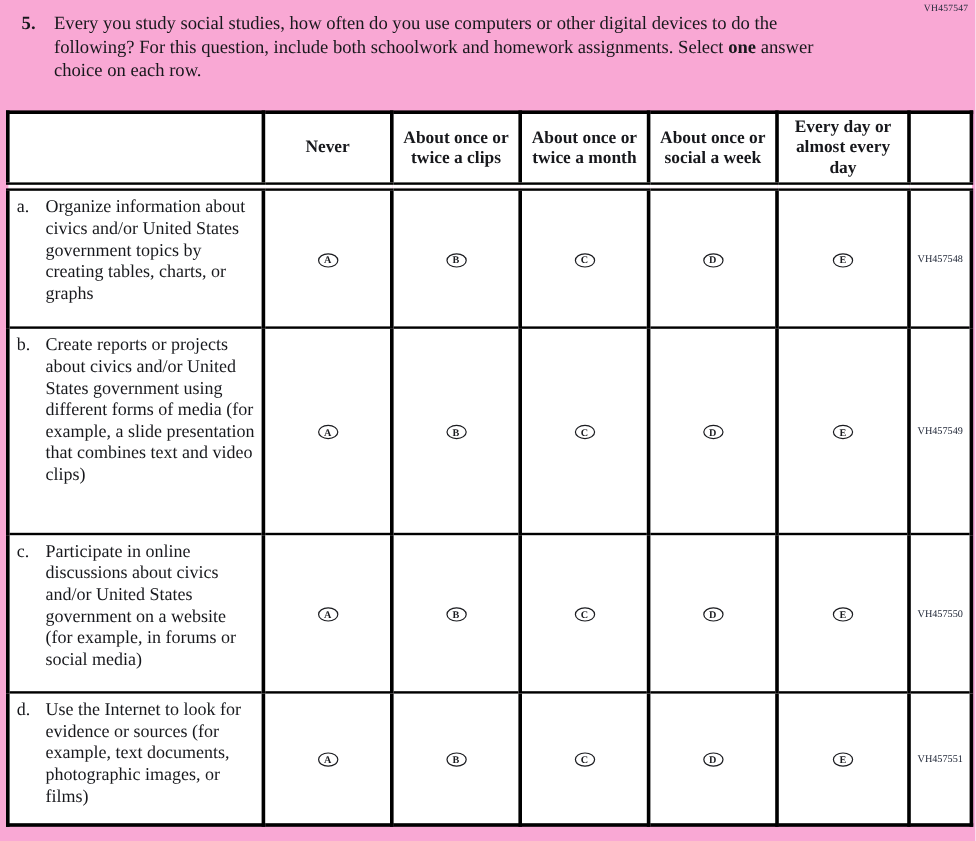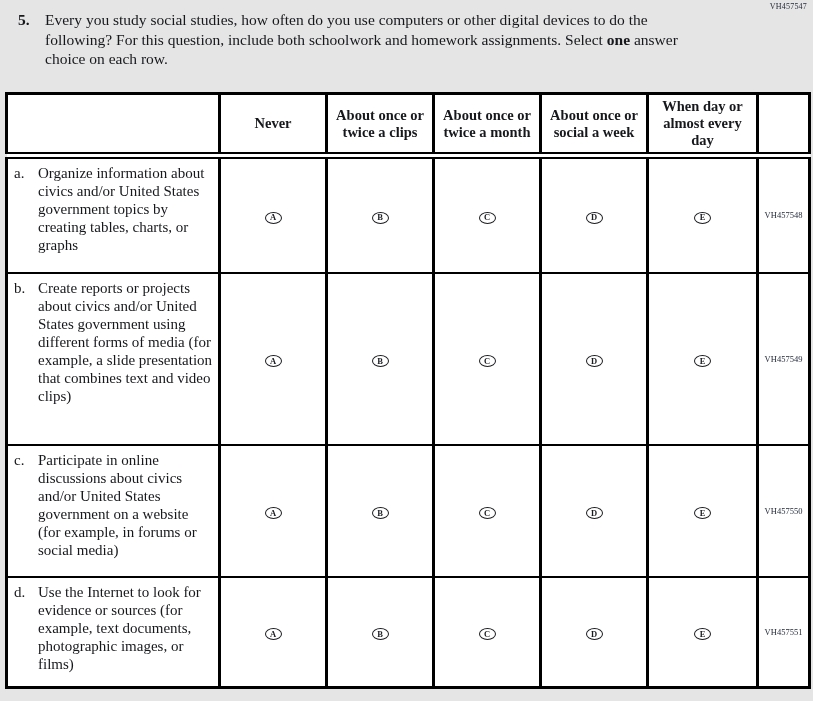--- a/index.html
+++ b/index.html
@@ -6,21 +6,21 @@
   html, body {
     width: 813px; height: 701px;
     background: #ffffff;
     font-family: "Liberation Serif", "DejaVu Serif", serif;
     color: #17181c;
     overflow: hidden;
   }
   .page {
     position: relative;
     width: 813px; height: 701px;
-    background: #e5e5e5;
+    background: #f9a8d4;
   }
   .page-code {
     position: absolute;
     top: 2px; right: 6px;
     font-size: 8px;
     color: #232a3a;
     letter-spacing: 0.2px;
   }
   .question {
     position: absolute;
@@ -137,21 +137,21 @@
       <col style="width:110px">
       <col style="width:52px">
     </colgroup>
     <thead>
       <tr class="hdr">
         <th></th>
         <th>Never</th>
         <th>About once or twice a clips</th>
         <th>About once or twice a month</th>
         <th>About once or social a week</th>
-        <th>When day or almost every day</th>
+        <th>Every day or almost every day</th>
         <th></th>
       </tr>
     </thead>
     <tbody>
       <tr class="row-a">
         <td class="label-cell">
           <div class="label-wrap">
             <span class="row-marker">a.</span>
             <span class="row-text">Organize information about civics and/or United States government topics by creating tables, charts, or graphs</span>
           </div>

